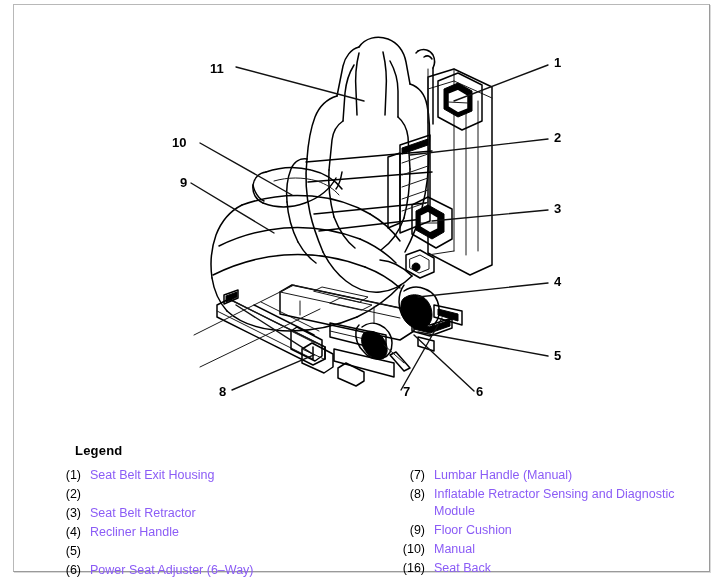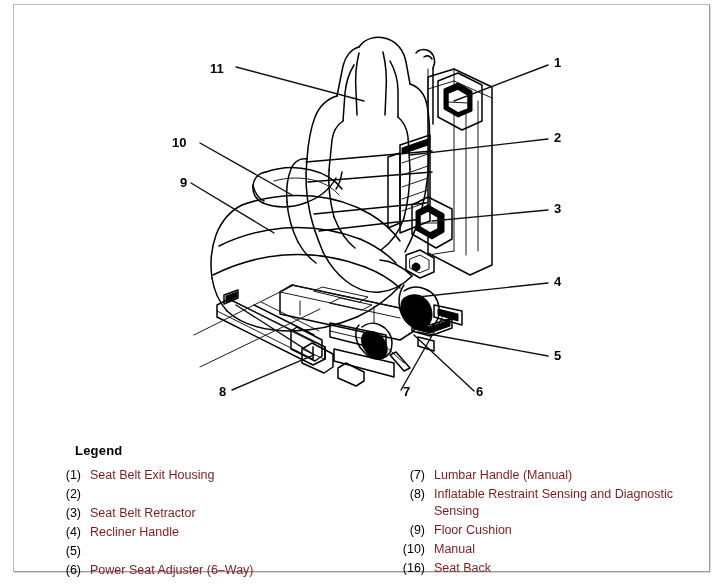--- a/index.html
+++ b/index.html
@@ -109,21 +109,21 @@
     width: 38px;
     flex: 0 0 38px;
     text-align: right;
     font-size: 12.5px;
     color: #000000;
     padding-right: 9px;
     box-sizing: border-box;
   }
   .legend-label {
     font-size: 12.5px;
-    color: #7f1d1d;
+    color: #8b5cf6;
     flex: 1 1 auto;
   }
 </style>
 </head>
 <body>
 
 <div id="page">
   <div id="panel">
 
     <div id="figure">
@@ -356,21 +356,21 @@
         </div>
       </div>
 
       <div class="legend-col" id="legend-col-right">
         <div class="legend-row">
           <span class="legend-num">(7)</span>
           <span class="legend-label">Lumbar Handle (Manual)</span>
         </div>
         <div class="legend-row">
           <span class="legend-num">(8)</span>
-          <span class="legend-label">Inflatable Restraint Sensing and Diagnostic Sensing</span>
+          <span class="legend-label">Inflatable Retractor Sensing and Diagnostic Module</span>
         </div>
         <div class="legend-row">
           <span class="legend-num">(9)</span>
           <span class="legend-label">Floor Cushion</span>
         </div>
         <div class="legend-row">
           <span class="legend-num">(10)</span>
           <span class="legend-label">Manual</span>
         </div>
         <div class="legend-row">

